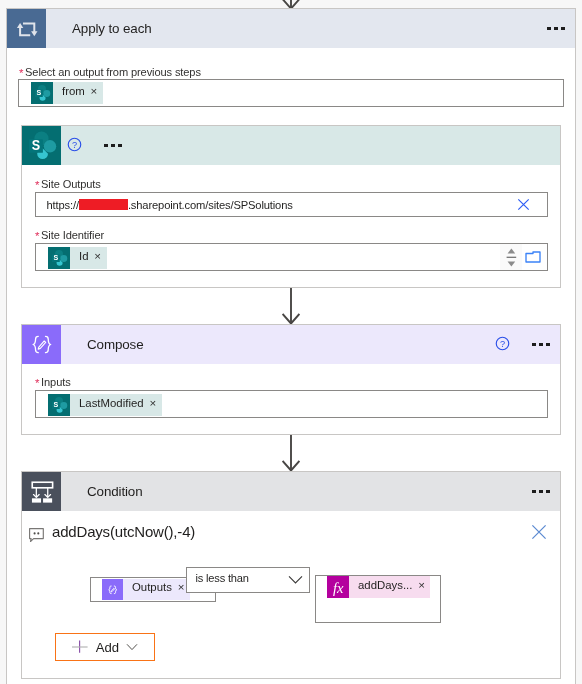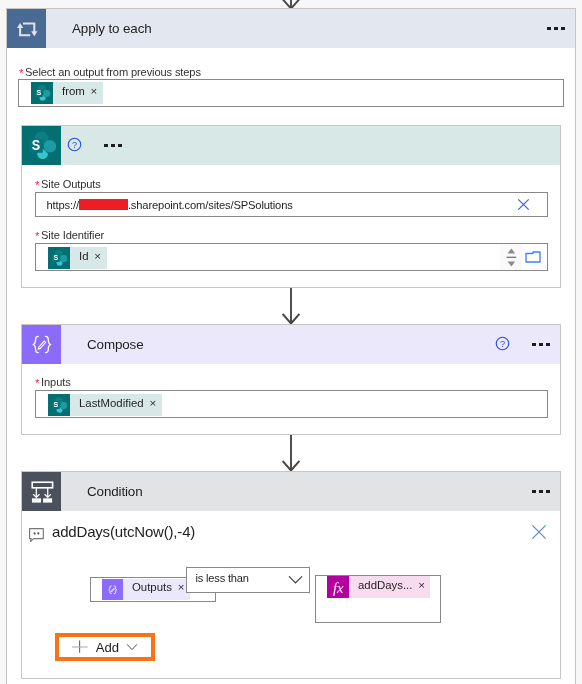--- a/index.html
+++ b/index.html
@@ -313,21 +313,21 @@
           <svg width="22" height="22" viewBox="0 0 22 22">
             <text x="11.2" y="16.6" font-size="14.6" font-family="'Liberation Serif',serif" font-style="italic" fill="#ffffff" text-anchor="middle">fx</text>
           </svg>
         </span>
         <span class="tktext">addDays...</span>
         <span class="tkx">×</span>
       </span>
     </div>
 
     <div style="position:absolute;left:33px;top:161px;width:100px;height:28px;
-                border:4px solid #f97316;background:#fff;display:flex;
+                border:1px solid #f97316;background:#fff;display:flex;
                 align-items:center;justify-content:center;box-sizing:border-box;">
       <span style="width:16px;height:16px;display:inline-block;">
         <svg width="16" height="16" viewBox="0 0 16 16">
           <path d="M7.6 1.4 L7.6 13.8" stroke="#8a4fa8" stroke-width="1.15"></path>
           <path d="M0 8.0 L15.6 8.0" stroke="#b3b3b3" stroke-width="1.15"></path>
         </svg>
       </span>
       <span style="font-size:13.1px;color:#201f1e;padding:0 6.5px 0 7.5px;">Add</span>
       <span style="width:12px;height:8px;display:inline-block;">
         <svg width="12" height="8" viewBox="0 0 12 8">

